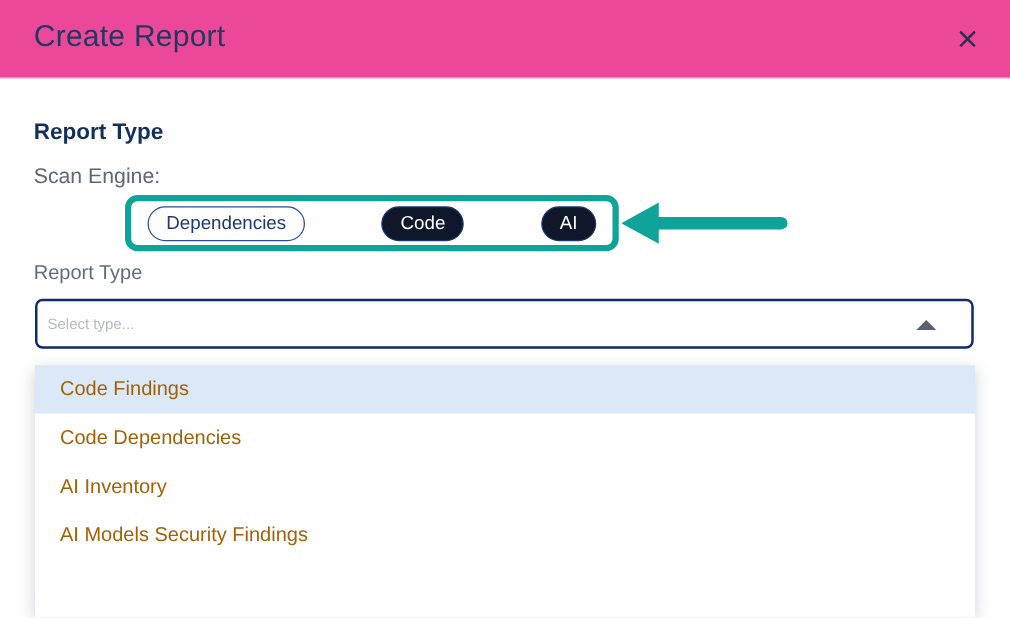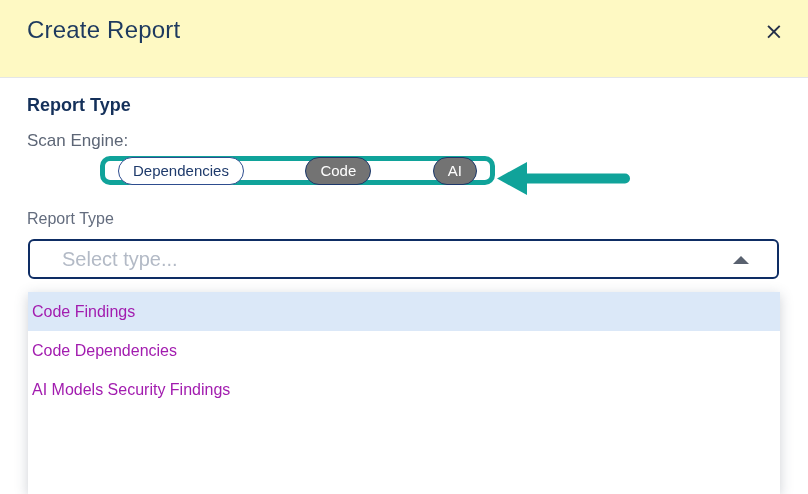--- a/index.html
+++ b/index.html
@@ -6,23 +6,23 @@
   html, body { width: 808px; height: 494px; }
   body {
     position: relative;
     background: #ffffff;
     overflow: hidden;
     font-family: "Liberation Sans", "DejaVu Sans", sans-serif;
   }
 
   
   .dialog-header {
-    position: absolute; top: 0; left: 0; right: 0; height: 78px;
+    position: absolute; top: 0; left: 0; right: 0; height: 63px;
     border-bottom: 1px solid #e4e6e8;
-    background: #fef9c3;
+    background: #ec4899;
   }
   .dialog-title {
     position: absolute; left: 27px; top: 16px;
     font-size: 24px; color: #1e3a5f; letter-spacing: 0.2px;
   }
   .close-btn {
     position: absolute; right: 20px; top: 17px;
     width: 28px; height: 28px;
     background: none; border: none; cursor: pointer;
     font-size: 23px; color: #25304a; line-height: 28px; text-align: center;
@@ -35,35 +35,35 @@
     font-size: 18px; font-weight: bold; color: #14305a;
   }
   .scan-engine-label {
     position: absolute; left: 27px; top: 131px;
     font-size: 17px; color: #5d6676;
   }
 
   
   .highlight-box {
     position: absolute; left: 100px; top: 156px;
-    width: 395px; height: 29px;
+    width: 395px; height: 45px;
     border: 5px solid var(--teal); border-radius: 10px;
     background: #fff;
     display: flex; align-items: center; justify-content: space-between;
     padding: 0 13px;
   }
   .pill {
     border: 1.5px solid #2e4d8f; border-radius: 15px;
     background: #fff; color: #1e3a6b;
     font-size: 15px; padding: 4px 14px 5px 14px;
     cursor: pointer; white-space: nowrap;
     font-family: inherit;
   }
   .pill.solid {
-    background: #737373; border-color: #1b386b; color: #ffffff;
+    background: #0f172a; border-color: #1b386b; color: #ffffff;
   }
 
   
   .arrow-annotation {
     position: absolute; left: 496px; top: 155px;
     width: 140px; height: 48px;
   }
 
   
   .report-type-label {
@@ -71,41 +71,41 @@
     font-size: 16px; color: #636c7e;
   }
   .select-box {
     position: absolute; left: 28px; top: 239px;
     width: 751px; height: 40px;
     border: 2px solid #0e2d64; border-radius: 6px;
     background: #fff; cursor: pointer;
     display: flex; align-items: center;
   }
   .select-placeholder {
-    padding-left: 32px; font-size: 20px; color: #b3bac6;
+    padding-left: 8px; font-size: 12px; color: #b3bac6;
   }
   .caret-up {
     position: absolute; right: 28px; top: 15px;
     width: 0; height: 0;
     border-left: 8px solid transparent;
     border-right: 8px solid transparent;
     border-bottom: 8px solid #59616f;
   }
 
   
   .dropdown-panel {
     position: absolute; left: 28px; top: 292px;
     width: 752px; height: 202px;
     background: #fff;
     box-shadow: 0 3px 12px rgba(60,70,90,0.25);
   }
   .dropdown-option {
     height: 39px; line-height: 39px;
-    padding-left: 4px;
-    font-size: 16px; color: #a21caf;
+    padding-left: 20px;
+    font-size: 16px; color: #a16207;
     cursor: pointer;
     background: #fff;
   }
   .dropdown-option.highlighted { background: #dbe8f8; }
 
   :root { --teal: #10a39a; }
 </style>
 </head>
 <body>
 
@@ -130,14 +130,15 @@
 
 <div class="report-type-label">Report Type</div>
 <div class="select-box">
   <span class="select-placeholder">Select type...</span>
   <span class="caret-up"></span>
 </div>
 
 <div class="dropdown-panel">
   <div class="dropdown-option highlighted">Code Findings</div>
   <div class="dropdown-option">Code Dependencies</div>
+  <div class="dropdown-option">AI Inventory</div>
   <div class="dropdown-option">AI Models Security Findings</div>
 </div>
 
 </body></html>

